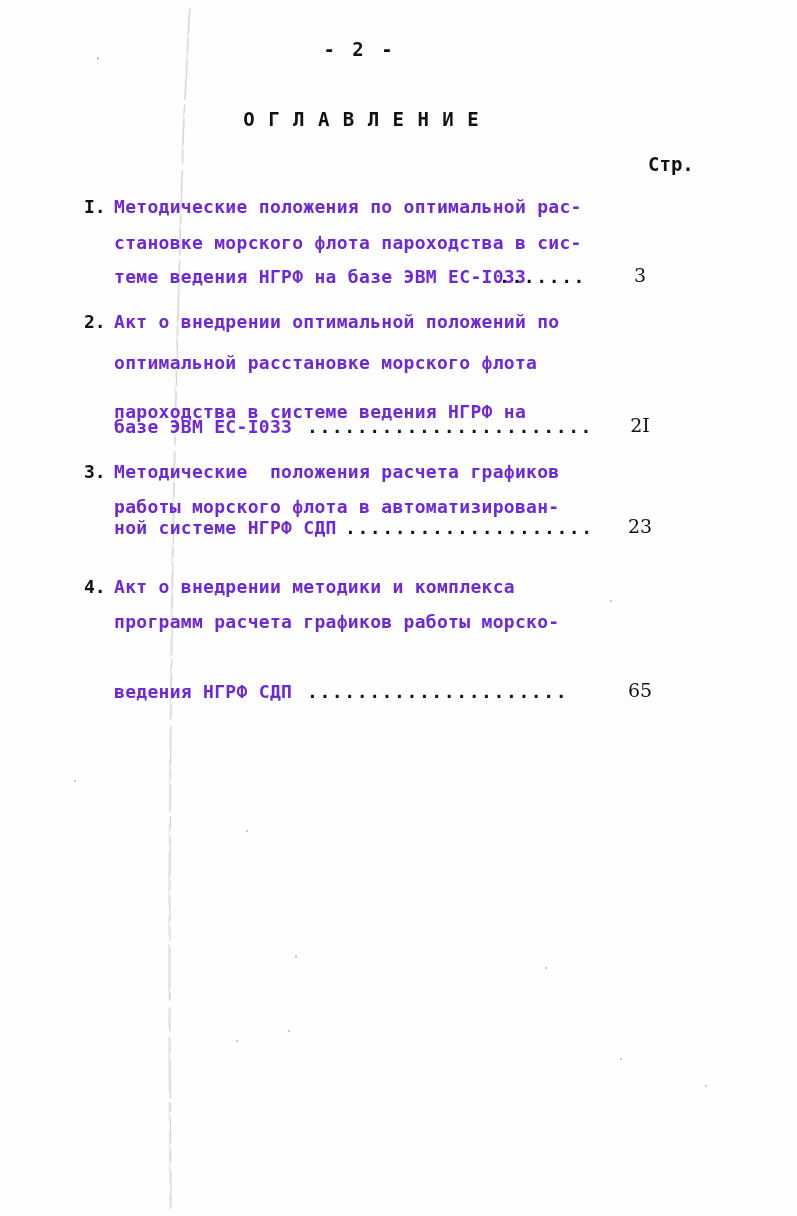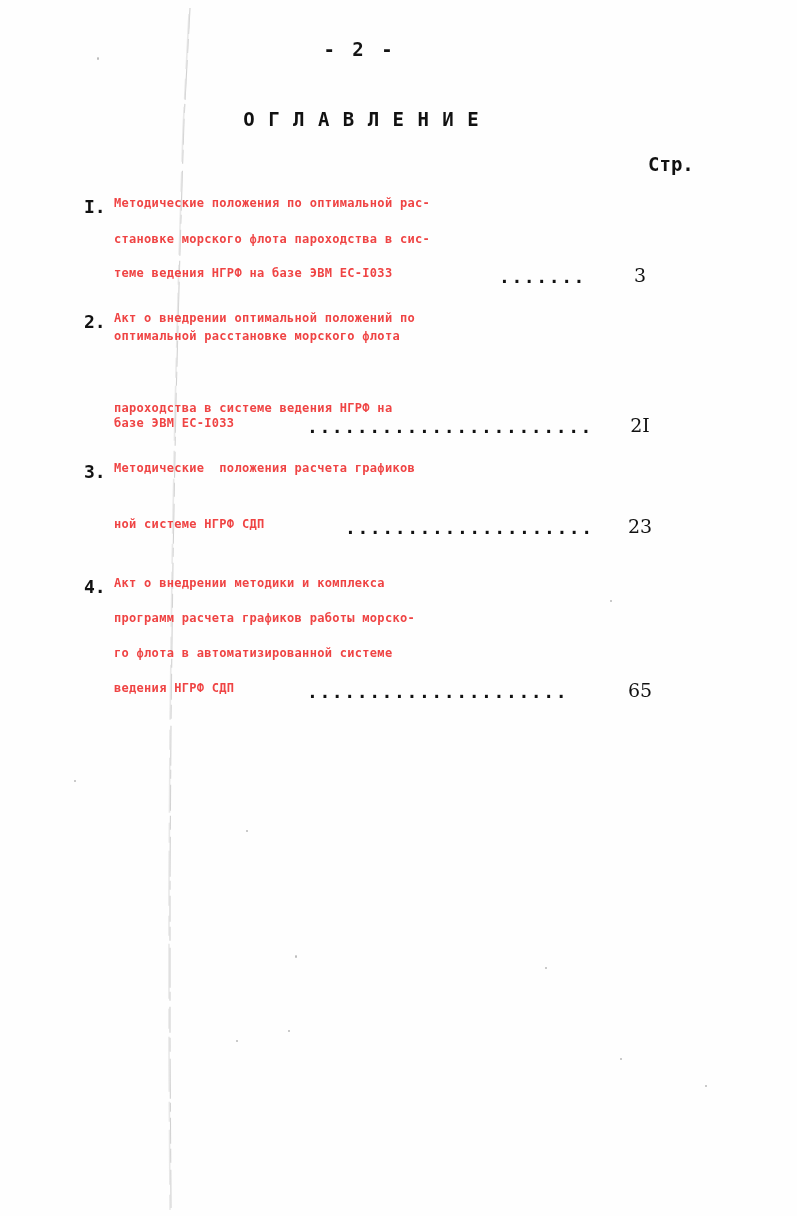--- a/index.html
+++ b/index.html
@@ -96,23 +96,23 @@
     top: 0;
     font-size: 18px;
     font-weight: 700;
     color: #111;
     white-space: pre;
   }
   .txt {
     position: absolute;
     left: 114px;
     top: 0;
-    font-size: 12px;
-    font-weight: 700;
-    color: #ef4444;
+    font-size: 18px;
+    font-weight: 700;
+    color: #6d28d9;
     white-space: pre;
     letter-spacing: 0.3px;
   }
   .leader {
     position: absolute;
     top: 0;
     font-size: 18px;
     font-weight: 700;
     color: #111;
     white-space: pre;
@@ -171,54 +171,54 @@
           <span class="txt">теме ведения НГРФ на базе ЭВМ ЕС-I033</span>
           <span class="leader" style="left: 499px;">.......</span>
           <span class="pg">3</span>
         </div>
       </div>
       <div class="entry" style="top: 311px; height: 140px;">
         <div class="line" style="top: 0px;">
           <span class="num">2.</span>
           <span class="txt">Акт о внедрении оптимальной положений по</span>
         </div>
-        <div class="line" style="top: 18px;">
+        <div class="line" style="top: 41px;">
           <span class="txt">оптимальной расстановке морского флота</span>
         </div>
         <div class="line" style="top: 70px; margin-top: 20px;">
           <span class="txt">пароходства в системе ведения НГРФ на</span>
         </div>
         <div class="line" style="top: 105px;">
           <span class="txt">базе ЭВМ ЕС-I033</span>
           <span class="leader" style="left: 307px;">.......................</span>
           <span class="pg">2I</span>
         </div>
       </div>
       <div class="entry" style="top: 461px; height: 105px;">
         <div class="line" style="top: 0px;">
           <span class="num">3.</span>
           <span class="txt">Методические  положения расчета графиков</span>
         </div>
+        <div class="line" style="top: 35px;">
+          <span class="txt">работы морского флота в автоматизирован-</span>
+        </div>
         <div class="line" style="top: 56px;">
           <span class="txt">ной системе НГРФ СДП</span>
           <span class="leader" style="left: 345px;">....................</span>
           <span class="pg">23</span>
         </div>
       </div>
       <div class="entry" style="top: 576px; height: 140px;">
         <div class="line" style="top: 0px;">
           <span class="num">4.</span>
           <span class="txt">Акт о внедрении методики и комплекса</span>
         </div>
         <div class="line" style="top: 35px; padding-left: 36px;">
           <span class="txt">программ расчета графиков работы морско-</span>
         </div>
-        <div class="line" style="top: 70px;">
-          <span class="txt">го флота в автоматизированной системе</span>
-        </div>
         <div class="line" style="top: 105px;">
           <span class="txt">ведения НГРФ СДП</span>
           <span class="leader" style="left: 307px;">.....................</span>
           <span class="pg">65</span>
         </div>
       </div>
     </div>
 
 </div>
 

